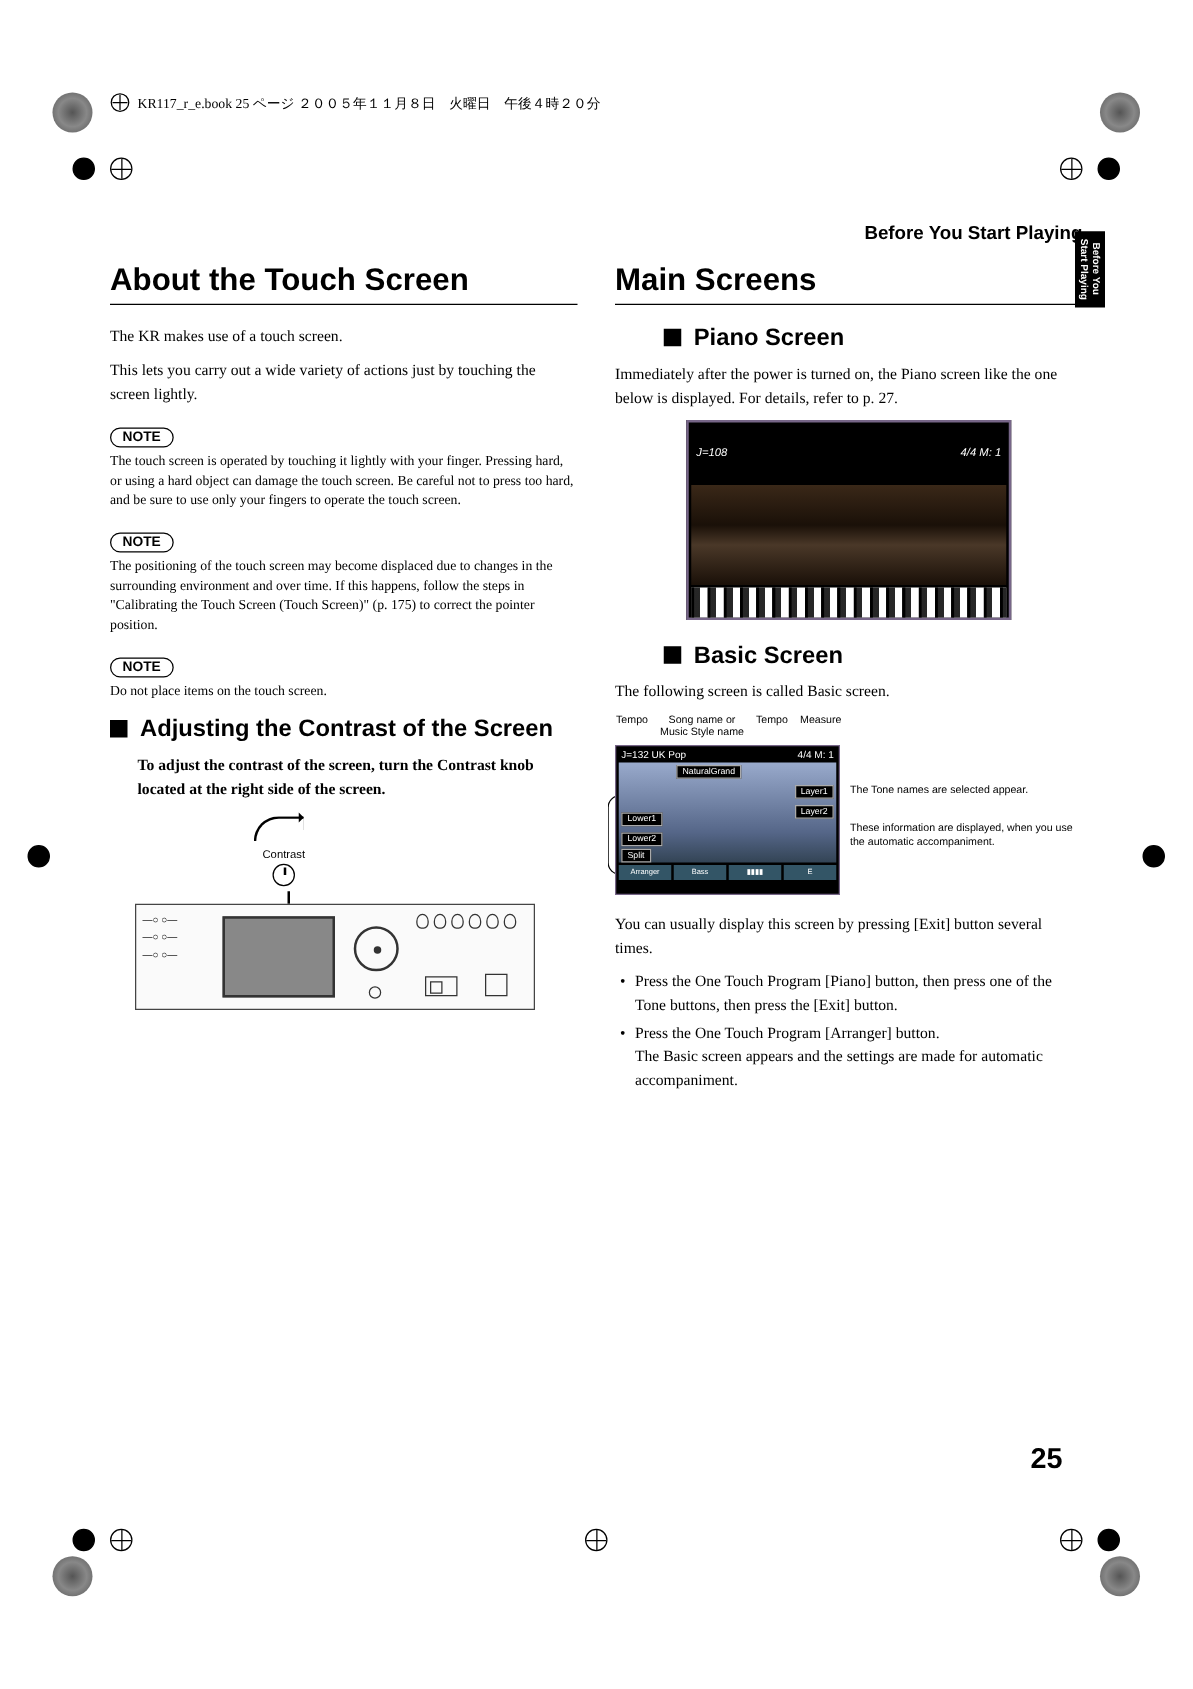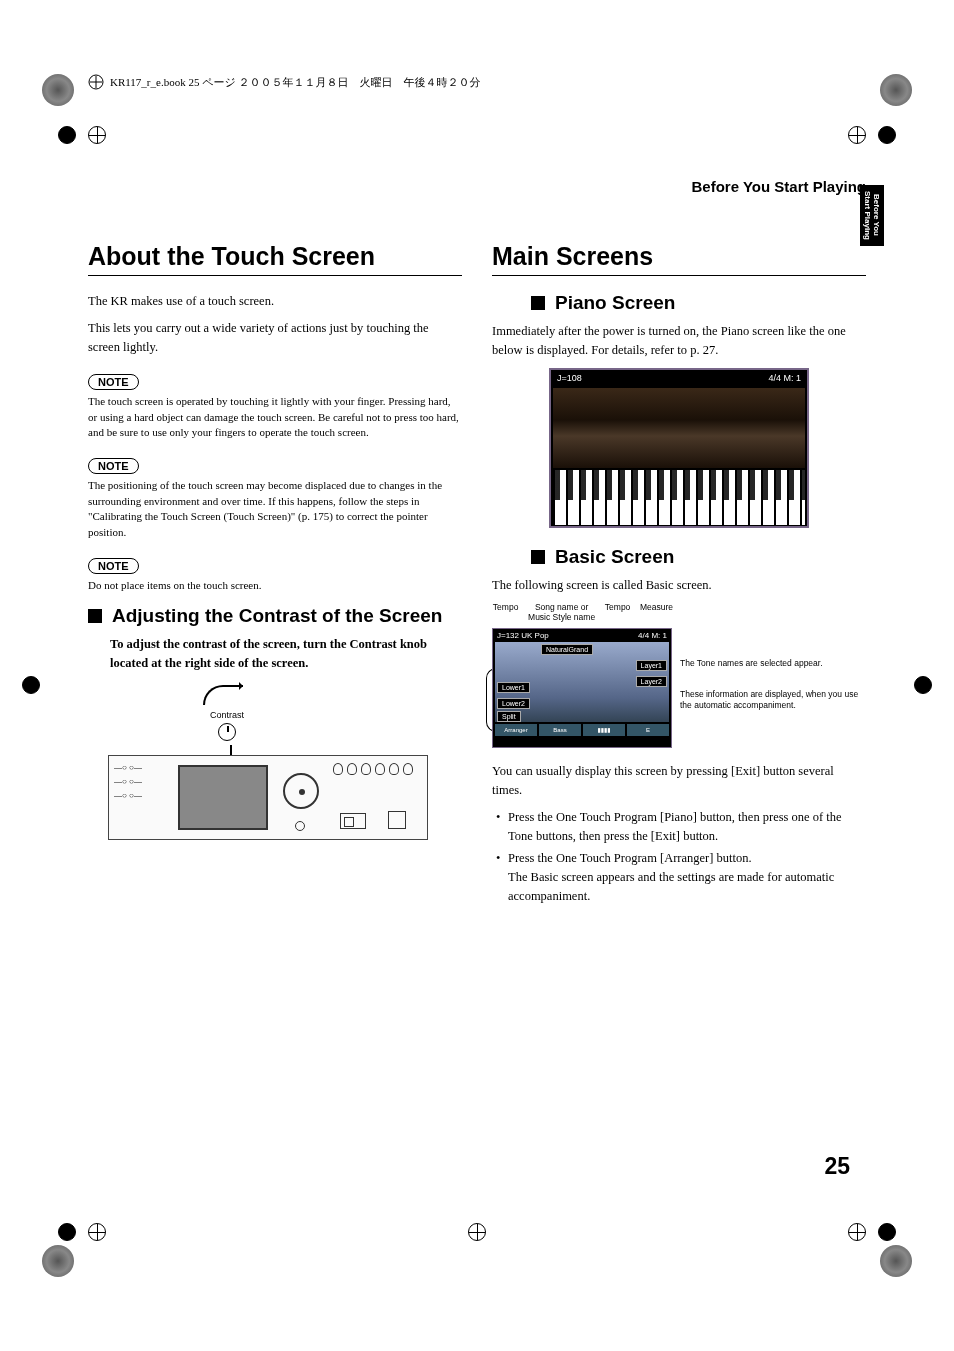--- a/index.html
+++ b/index.html
@@ -76,21 +76,20 @@
   }
   .col { flex: 1; }
 
   h1 {
     font-family: Arial, Helvetica, sans-serif;
     font-size: 25px;
     font-weight: bold;
     border-bottom: 1px solid #000;
     padding-bottom: 4px;
     margin-bottom: 16px;
-    margin-top: 32px;
   }
   h2 {
     font-family: Arial, Helvetica, sans-serif;
     font-size: 19px;
     font-weight: bold;
     margin-top: 12px;
     margin-bottom: 8px;
     display: flex;
     align-items: baseline;
     gap: 10px;
@@ -118,21 +117,22 @@
     width: 260px; height: 160px;
     margin: 6px auto 18px auto;
     background: #000;
     border: 2px solid #768;
     position: relative;
     overflow: hidden;
   }
   .piano-screenshot .topbar {
     display: flex; justify-content: space-between;
     color: #fff; font-family: Arial; font-size: 9px;
-    padding: 3px 6px;
+    padding: 19px 6px;
+    font-style: italic;
   }
   .piano-screenshot .photo {
     height: 80px;
     background: linear-gradient(180deg,#3a2818 0%, #1a1008 40%, #4a3828 60%, #1a1008 100%);
     margin: 2px;
   }
   .piano-screenshot .keys {
     height: 55px;
     background:
       linear-gradient(90deg, #000 0 2px, transparent 2px) 0 0 / 13px 100%,

